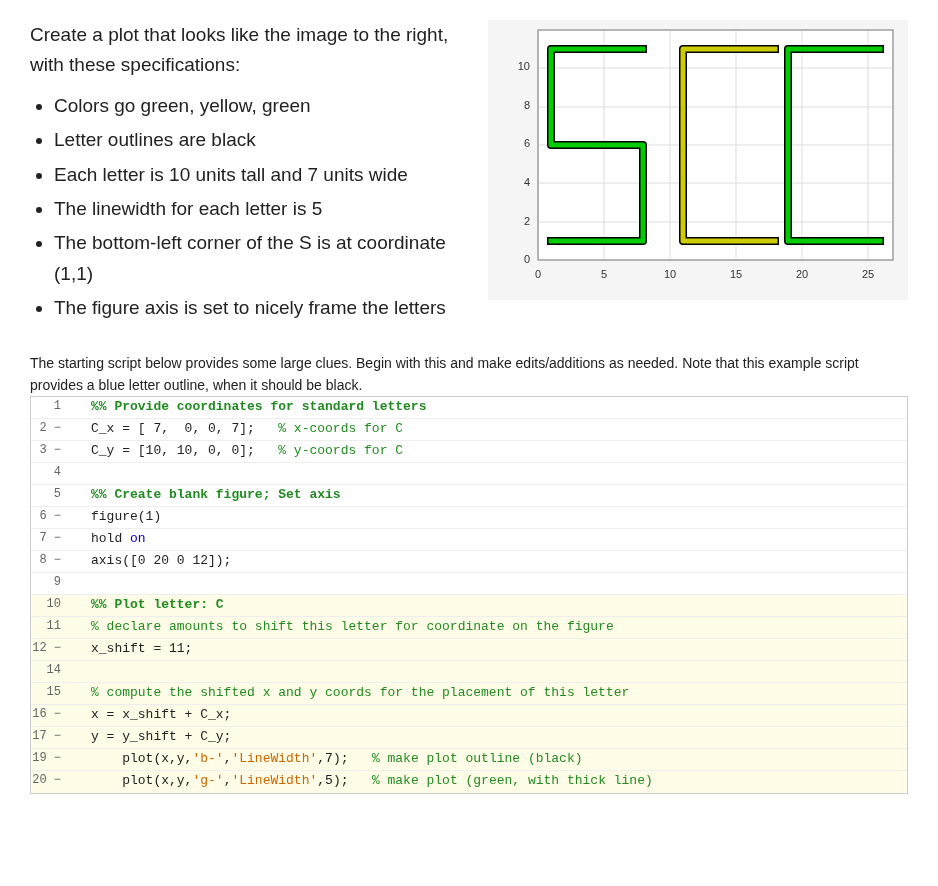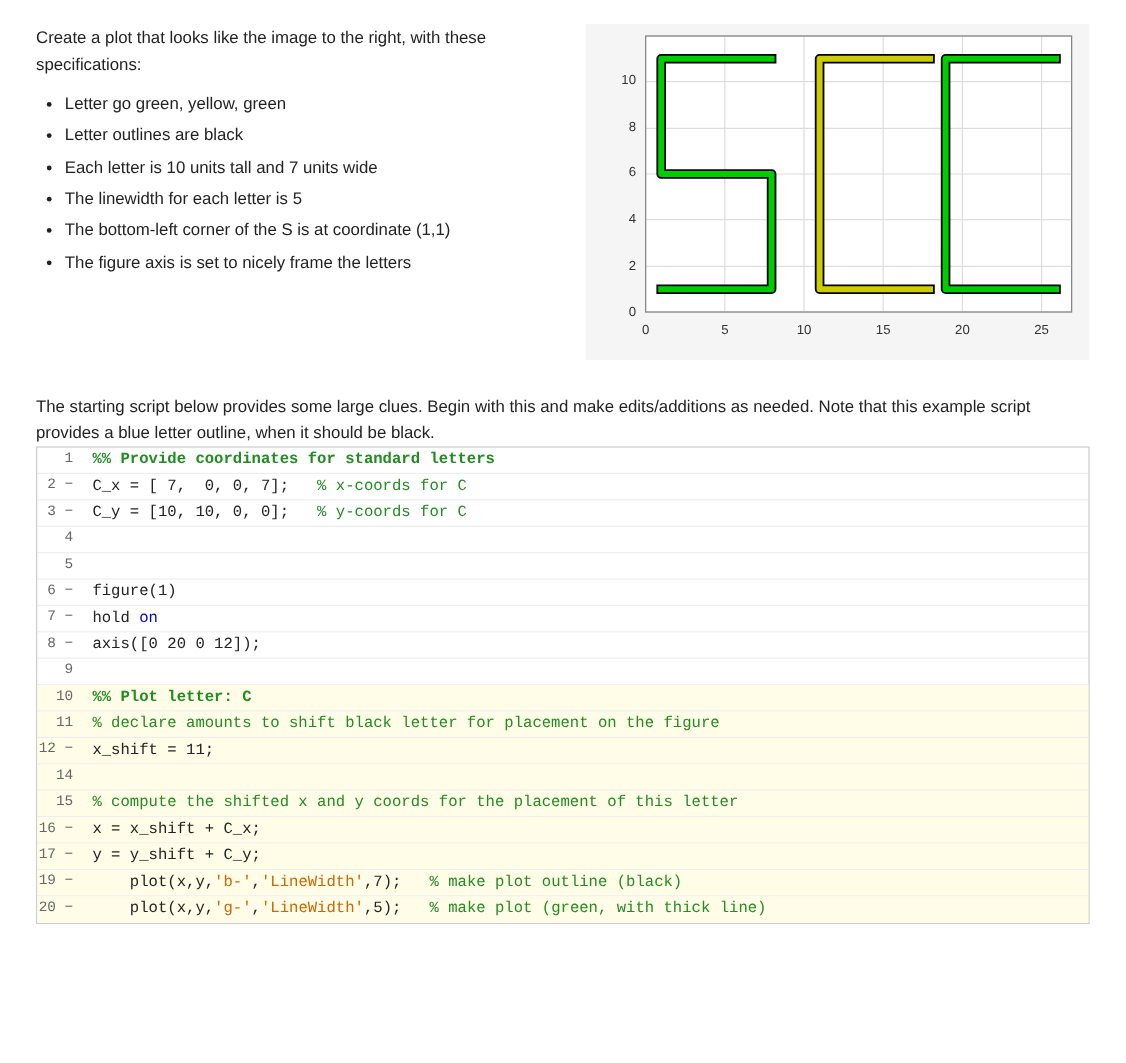--- a/index.html
+++ b/index.html
@@ -12,21 +12,21 @@
       min-height: 886px;
       padding: 20px 30px;
     }
     .top-section {
       display: flex;
       gap: 20px;
       margin-bottom: 24px;
     }
     .instructions {
       flex: 1;
-      font-size: 14px;
+      font-size: 19px;
       line-height: 1.6;
     }
     .instructions p {
       margin-bottom: 10px;
     }
     .instructions ul {
       list-style: disc;
       padding-left: 24px;
     }
     .instructions ul li {
@@ -64,40 +64,41 @@
       padding-right: 10px;
       color: #666;
       font-size: 12px;
       padding-top: 2px;
       user-select: none;
     }
     .line-content {
       flex: 1;
       padding: 2px 6px;
       white-space: pre;
+      margin-left: 14px;
     }
     .highlighted {
       background: #fffde7;
     }
     .c-green { color: #228b22; font-weight: bold; }
     .c-comment { color: #228b22; }
     .c-orange { color: #cc6600; }
     .c-on { color: #0000cc; }
     svg text {
       font-family: Arial, sans-serif;
     }
   </style>
 </head>
 <body>
 
 <div class="top-section">
   <div class="instructions">
     <p>Create a plot that looks like the image to the right, with these specifications:</p>
     <ul>
-      <li>Letter go green, yellow, green</li>
+      <li>Colors go green, yellow, green</li>
       <li>Letter outlines are black</li>
       <li>Each letter is 10 units tall and 7 units wide</li>
       <li>The linewidth for each letter is 5</li>
       <li>The bottom-left corner of the S is at coordinate (1,1)</li>
       <li>The figure axis is set to nicely frame the letters</li>
     </ul>
   </div>
   <div class="chart-container">
     
     <svg width="420" height="280">
@@ -167,20 +168,21 @@
     <span class="line-content">C_y = [10, 10, 0, 0];   <span class="c-comment">% y-coords for C</span></span>
   </div>
 
   <div class="code-line">
     <span class="line-num">4</span>
     <span class="line-content"></span>
   </div>
 
   <div class="code-line">
     <span class="line-num">5</span>
+    <span class="line-content"><span class="c-green">%% Create blank figure; Set axis</span></span>
   </div>
 
   <div class="code-line">
     <span class="line-num">6 −</span>
     <span class="line-content">figure(1)</span>
   </div>
 
   <div class="code-line">
     <span class="line-num">7 −</span>
     <span class="line-content">hold <span class="c-on">on</span></span>
@@ -196,21 +198,21 @@
     <span class="line-content"></span>
   </div>
 
   <div class="code-line highlighted">
     <span class="line-num">10</span>
     <span class="line-content"><span class="c-green">%% Plot letter: C</span></span>
   </div>
 
   <div class="code-line highlighted">
     <span class="line-num">11</span>
-    <span class="line-content"><span class="c-comment">% declare amounts to shift black letter for placement on the figure</span></span>
+    <span class="line-content"><span class="c-comment">% declare amounts to shift this letter for coordinate on the figure</span></span>
   </div>
 
   <div class="code-line highlighted">
     <span class="line-num">12 −</span>
     <span class="line-content">x_shift = 11;</span>
   </div>
 
 
   <div class="code-line highlighted">
     <span class="line-num">14</span>

